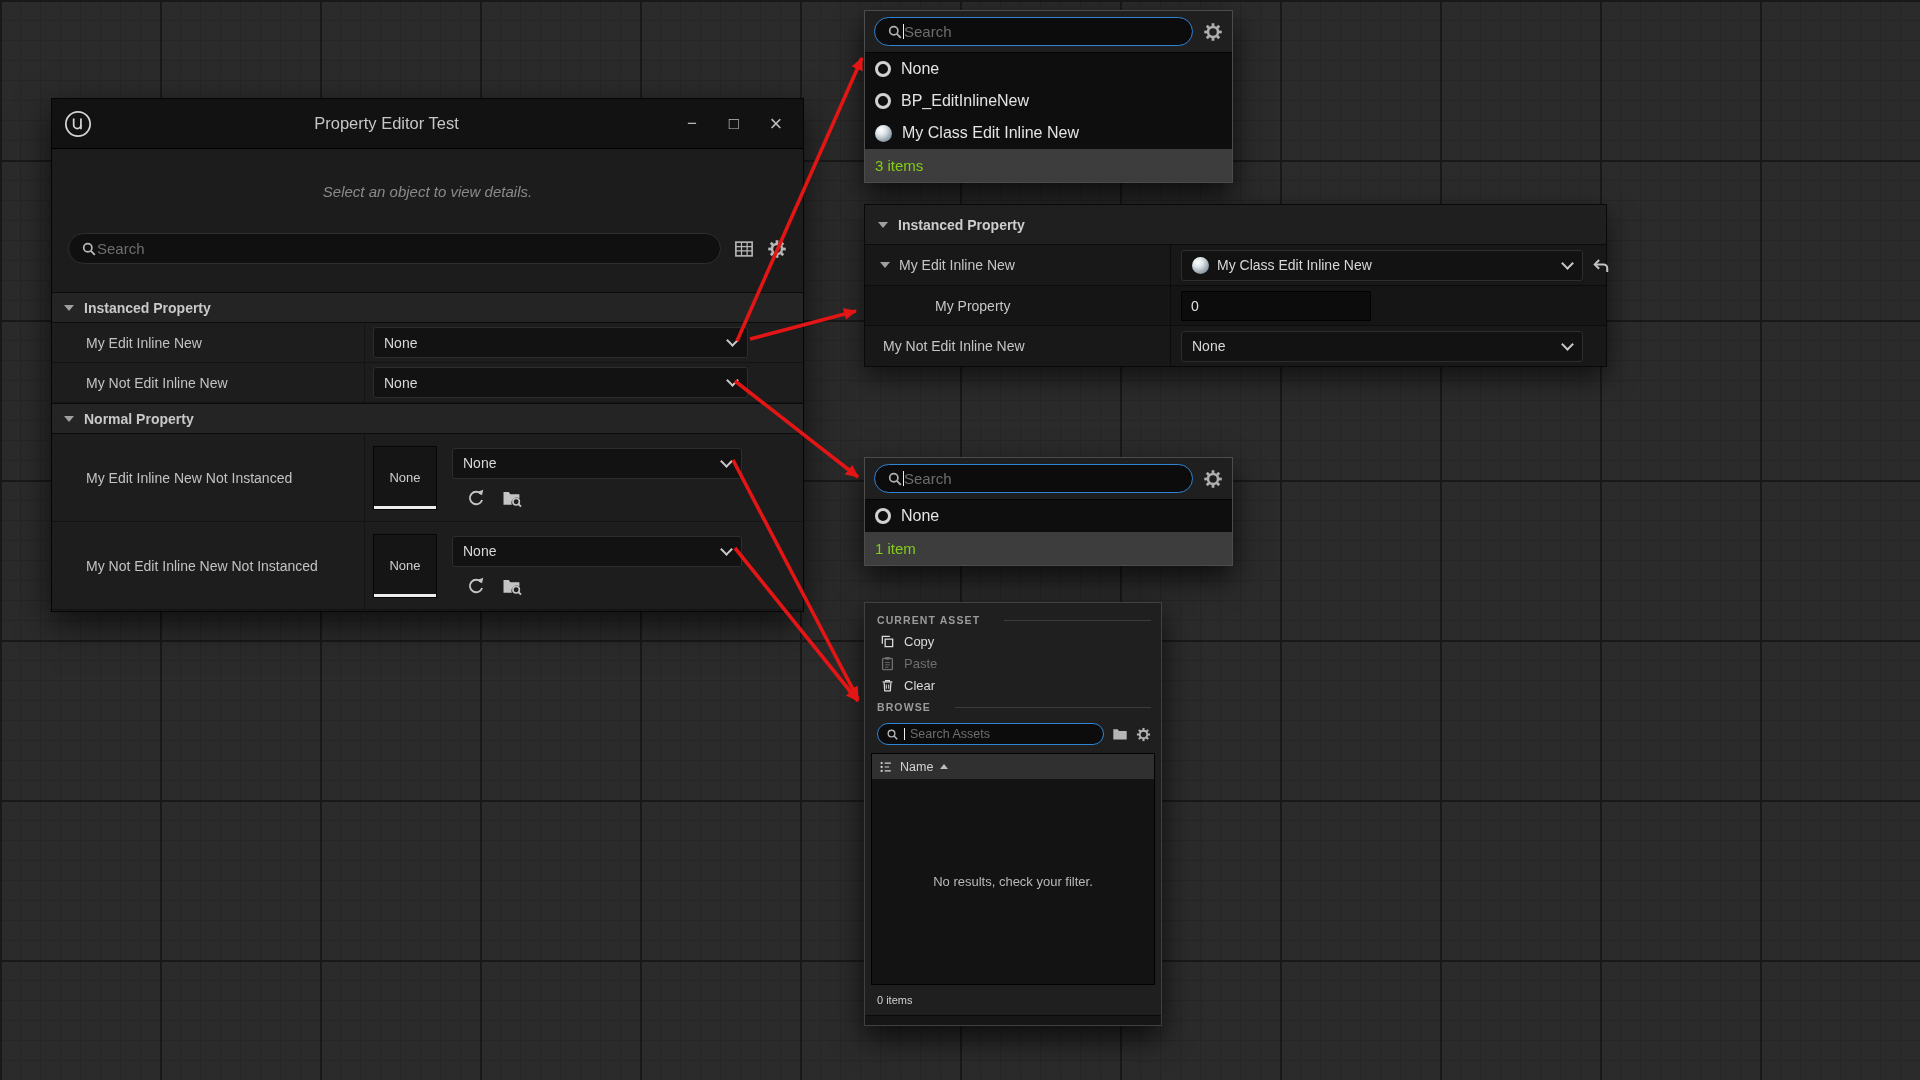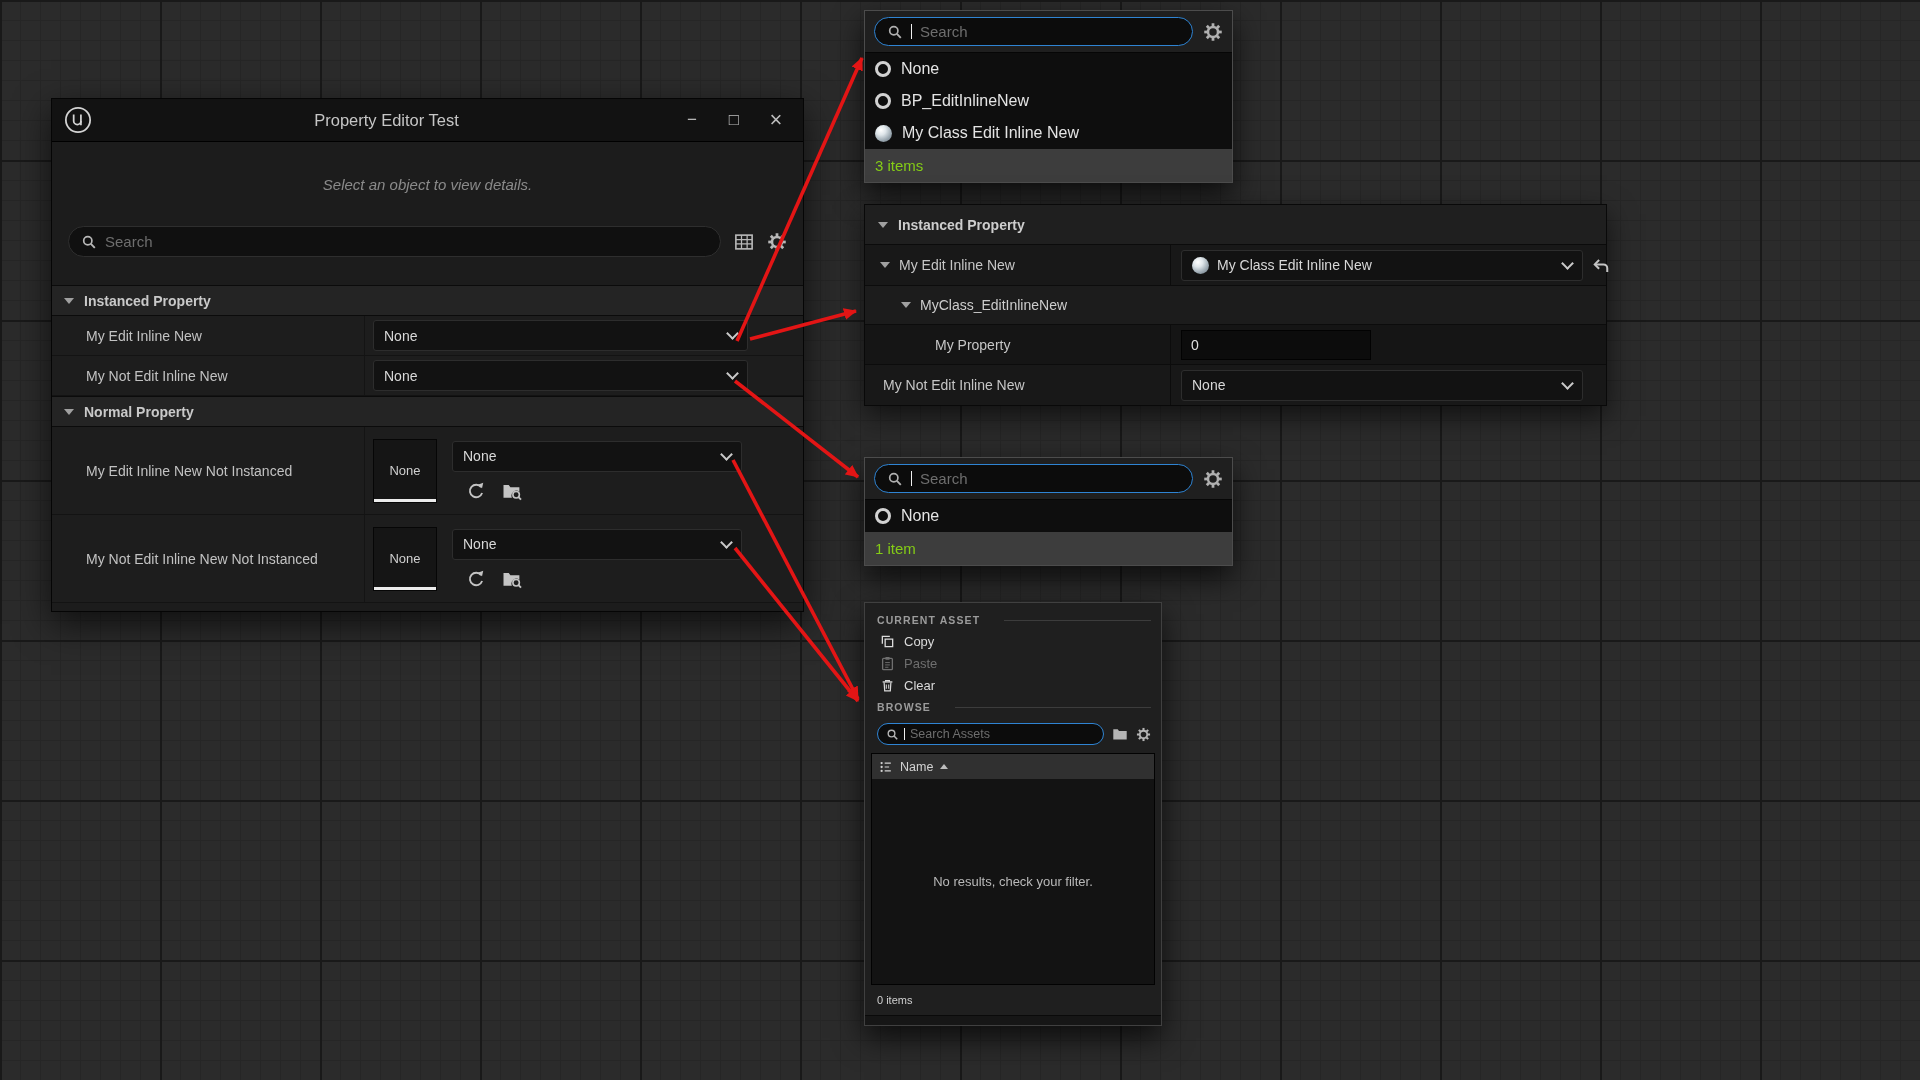--- a/index.html
+++ b/index.html
@@ -12,37 +12,37 @@
       linear-gradient(#191919 2px, transparent 2px),
       linear-gradient(90deg,#191919 2px, transparent 2px),
       linear-gradient(#262626 1px, transparent 1px),
       linear-gradient(90deg,#262626 1px, transparent 1px);
     background-size:160px 160px,160px 160px,20px 20px,20px 20px;}
 
   .ic{display:inline-block;flex:none;vertical-align:middle}
   .hiddefs{position:absolute;width:0;height:0;overflow:hidden}
 
   
-  .pill{display:flex;align-items:center;gap:8px;height:31px;border-radius:16px;background:#101010;border:1px solid #2e2e2e;padding:0 12px;flex:1;min-width:0}
+  .pill{display:flex;align-items:center;gap:0;height:31px;border-radius:16px;background:#101010;border:1px solid #2e2e2e;padding:0 12px;flex:1;min-width:0}
   .pill .ph{color:#6e6e6e;font-size:15px;white-space:nowrap}
   .pill.focus{border-color:var(--accent-blue,#2f84d3);background:#0c0c0c}
   .caret{width:1px;height:15px;background:#efefef;flex:none}
   .chev{width:9px;height:9px;border-right:2px solid #c9c9c9;border-bottom:2px solid #c9c9c9;transform:rotate(45deg);margin-top:-4px;flex:none}
   .tri{width:0;height:0;border-left:5px solid transparent;border-right:5px solid transparent;border-top:6px solid #a0a0a0;flex:none}
   .triup{width:0;height:0;border-left:4.5px solid transparent;border-right:4.5px solid transparent;border-bottom:5.5px solid #bdbdbd;flex:none}
   .ring{width:16px;height:16px;border-radius:50%;border:3px solid #d2d2d2;background:#0e0e0e;flex:none}
   .sphere{width:17px;height:17px;border-radius:50%;flex:none;
     background:radial-gradient(circle at 35% 30%,#ffffff 0%,#dfe6ea 30%,#9aa7b0 65%,#5f6b75 100%)}
   .dd{display:flex;align-items:center;height:31px;background:#121212;border:1px solid #2d2d2d;border-radius:3px;padding:0 10px;font-size:14px;color:#d8d8d8;gap:8px;flex:none}
   .dd .chev{margin-left:auto}
   .w375{width:375px}.w290{width:290px}.w402{width:402px}
 
   
   .window{position:absolute;left:51px;top:98px;width:753px;height:514px;background:#1c1c1c;border:1px solid #050505;box-shadow:0 12px 34px rgba(0,0,0,.65);display:flex;flex-direction:column}
-  .titlebar{height:43px;flex:none;display:grid;grid-template-columns:44px 1fr 132px;align-items:center;background:#121212;border-bottom:1px solid #000;padding:0 6px 0 12px}
+  .titlebar{height:50px;flex:none;display:grid;grid-template-columns:44px 1fr 132px;align-items:center;background:#121212;border-bottom:1px solid #000;padding:0 6px 0 12px}
   .title{text-align:center;color:#c6c6c6;font-size:16.5px}
   .win-controls{display:flex;justify-content:flex-end}
   .wbtn{width:42px;height:36px;display:flex;align-items:center;justify-content:center;color:#bdbdbd;font-size:17px}
   .wbtn.close{font-size:22px}
   .hint{margin-top:34px;text-align:center;font-style:italic;color:#8a8a8a;font-size:15px;height:20px}
   .searchrow{display:flex;align-items:center;gap:13px;margin:30px 16px 28px 16px;color:#b8b8b8}
   .sec{height:31px;background:#242424;border-top:1px solid #0b0b0b;border-bottom:1px solid #0b0b0b;display:flex;align-items:center;gap:10px;padding-left:12px;font-weight:700;font-size:14px;color:#c9c9c9;flex:none}
   .prow{display:grid;grid-template-columns:312px 1fr;align-items:center;background:#1d1d1d;border-bottom:1px solid #131313;flex:none}
   .prow.small{height:40px}
   .prow.big{height:88px}
@@ -326,24 +326,20 @@
           <span>My Class Edit Inline New</span>
           <span class="chev"></span>
         </div>
         <span class="resetbtn">
           <svg class="ic" width="20" height="20">
               <use href="#i-undo"></use>
             </svg>
         </span>
       </div>
     </div>
-    <div class="drow2">
-      <span class="tri"></span>
-      <span>MyClass_EditInlineNew</span>
-    </div>
     <div class="drow drow3">
       <div class="dlbl" style="padding-left:70px">
         <span>My Property</span>
       </div>
       <div class="dval">
         <div class="vfield">
           <span>0</span>
         </div>
       </div>
     </div>

